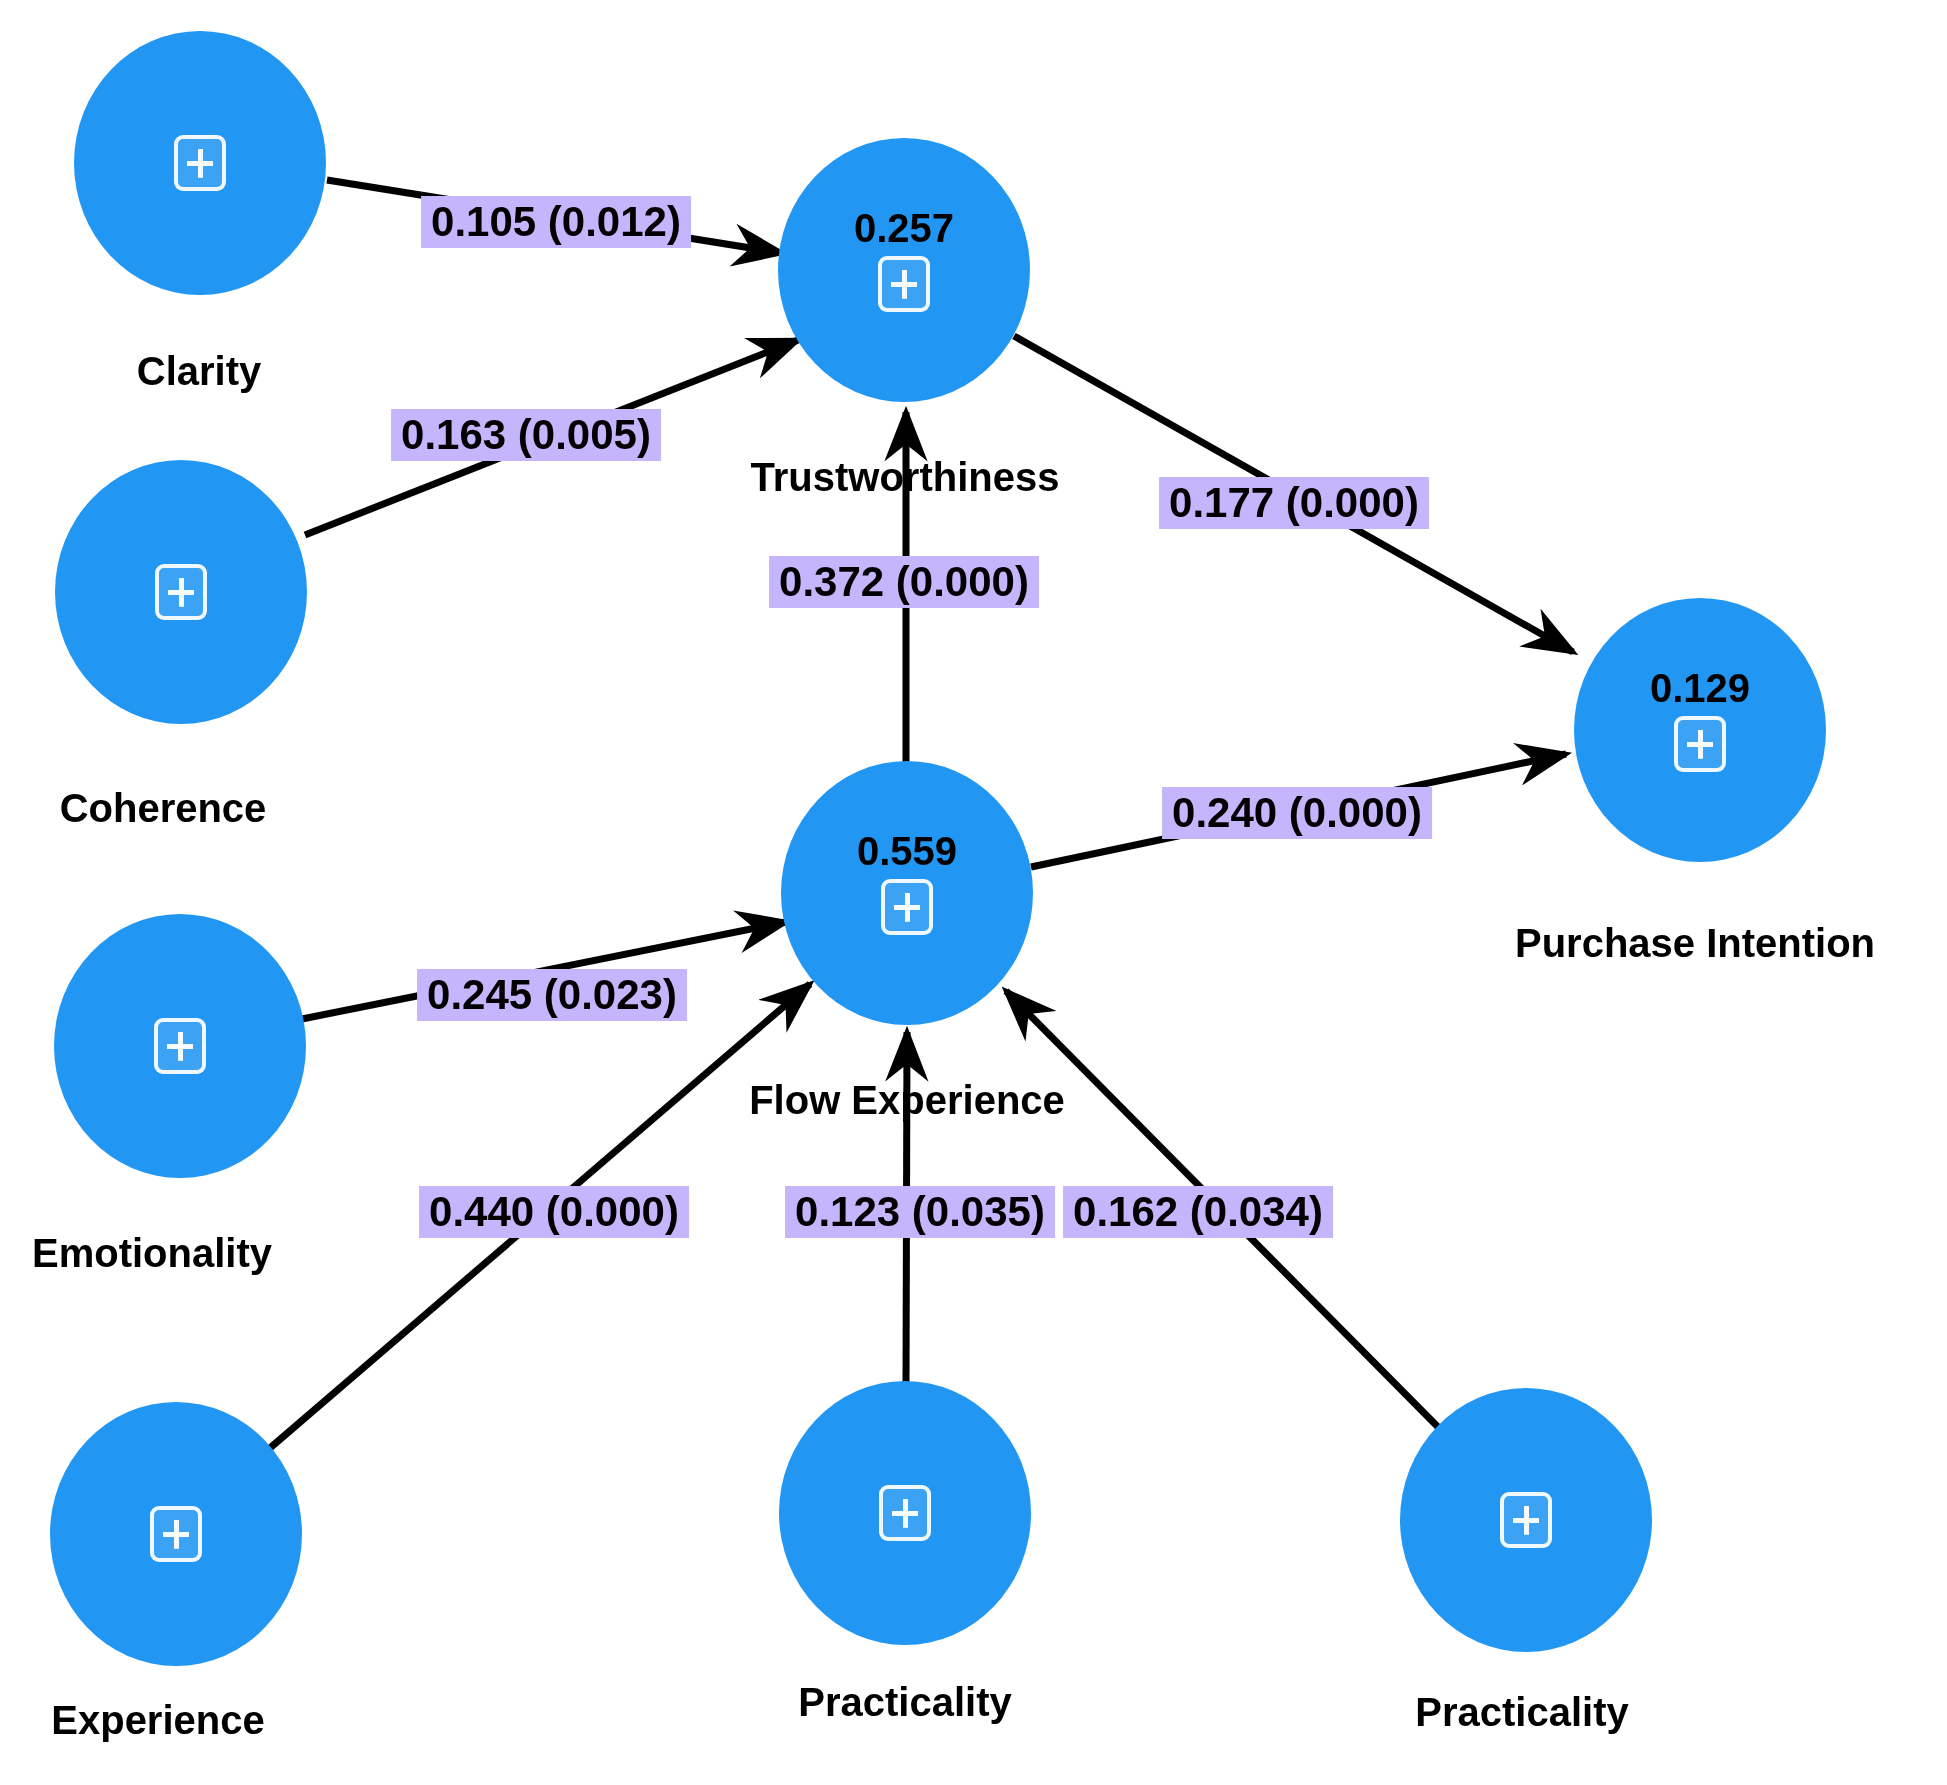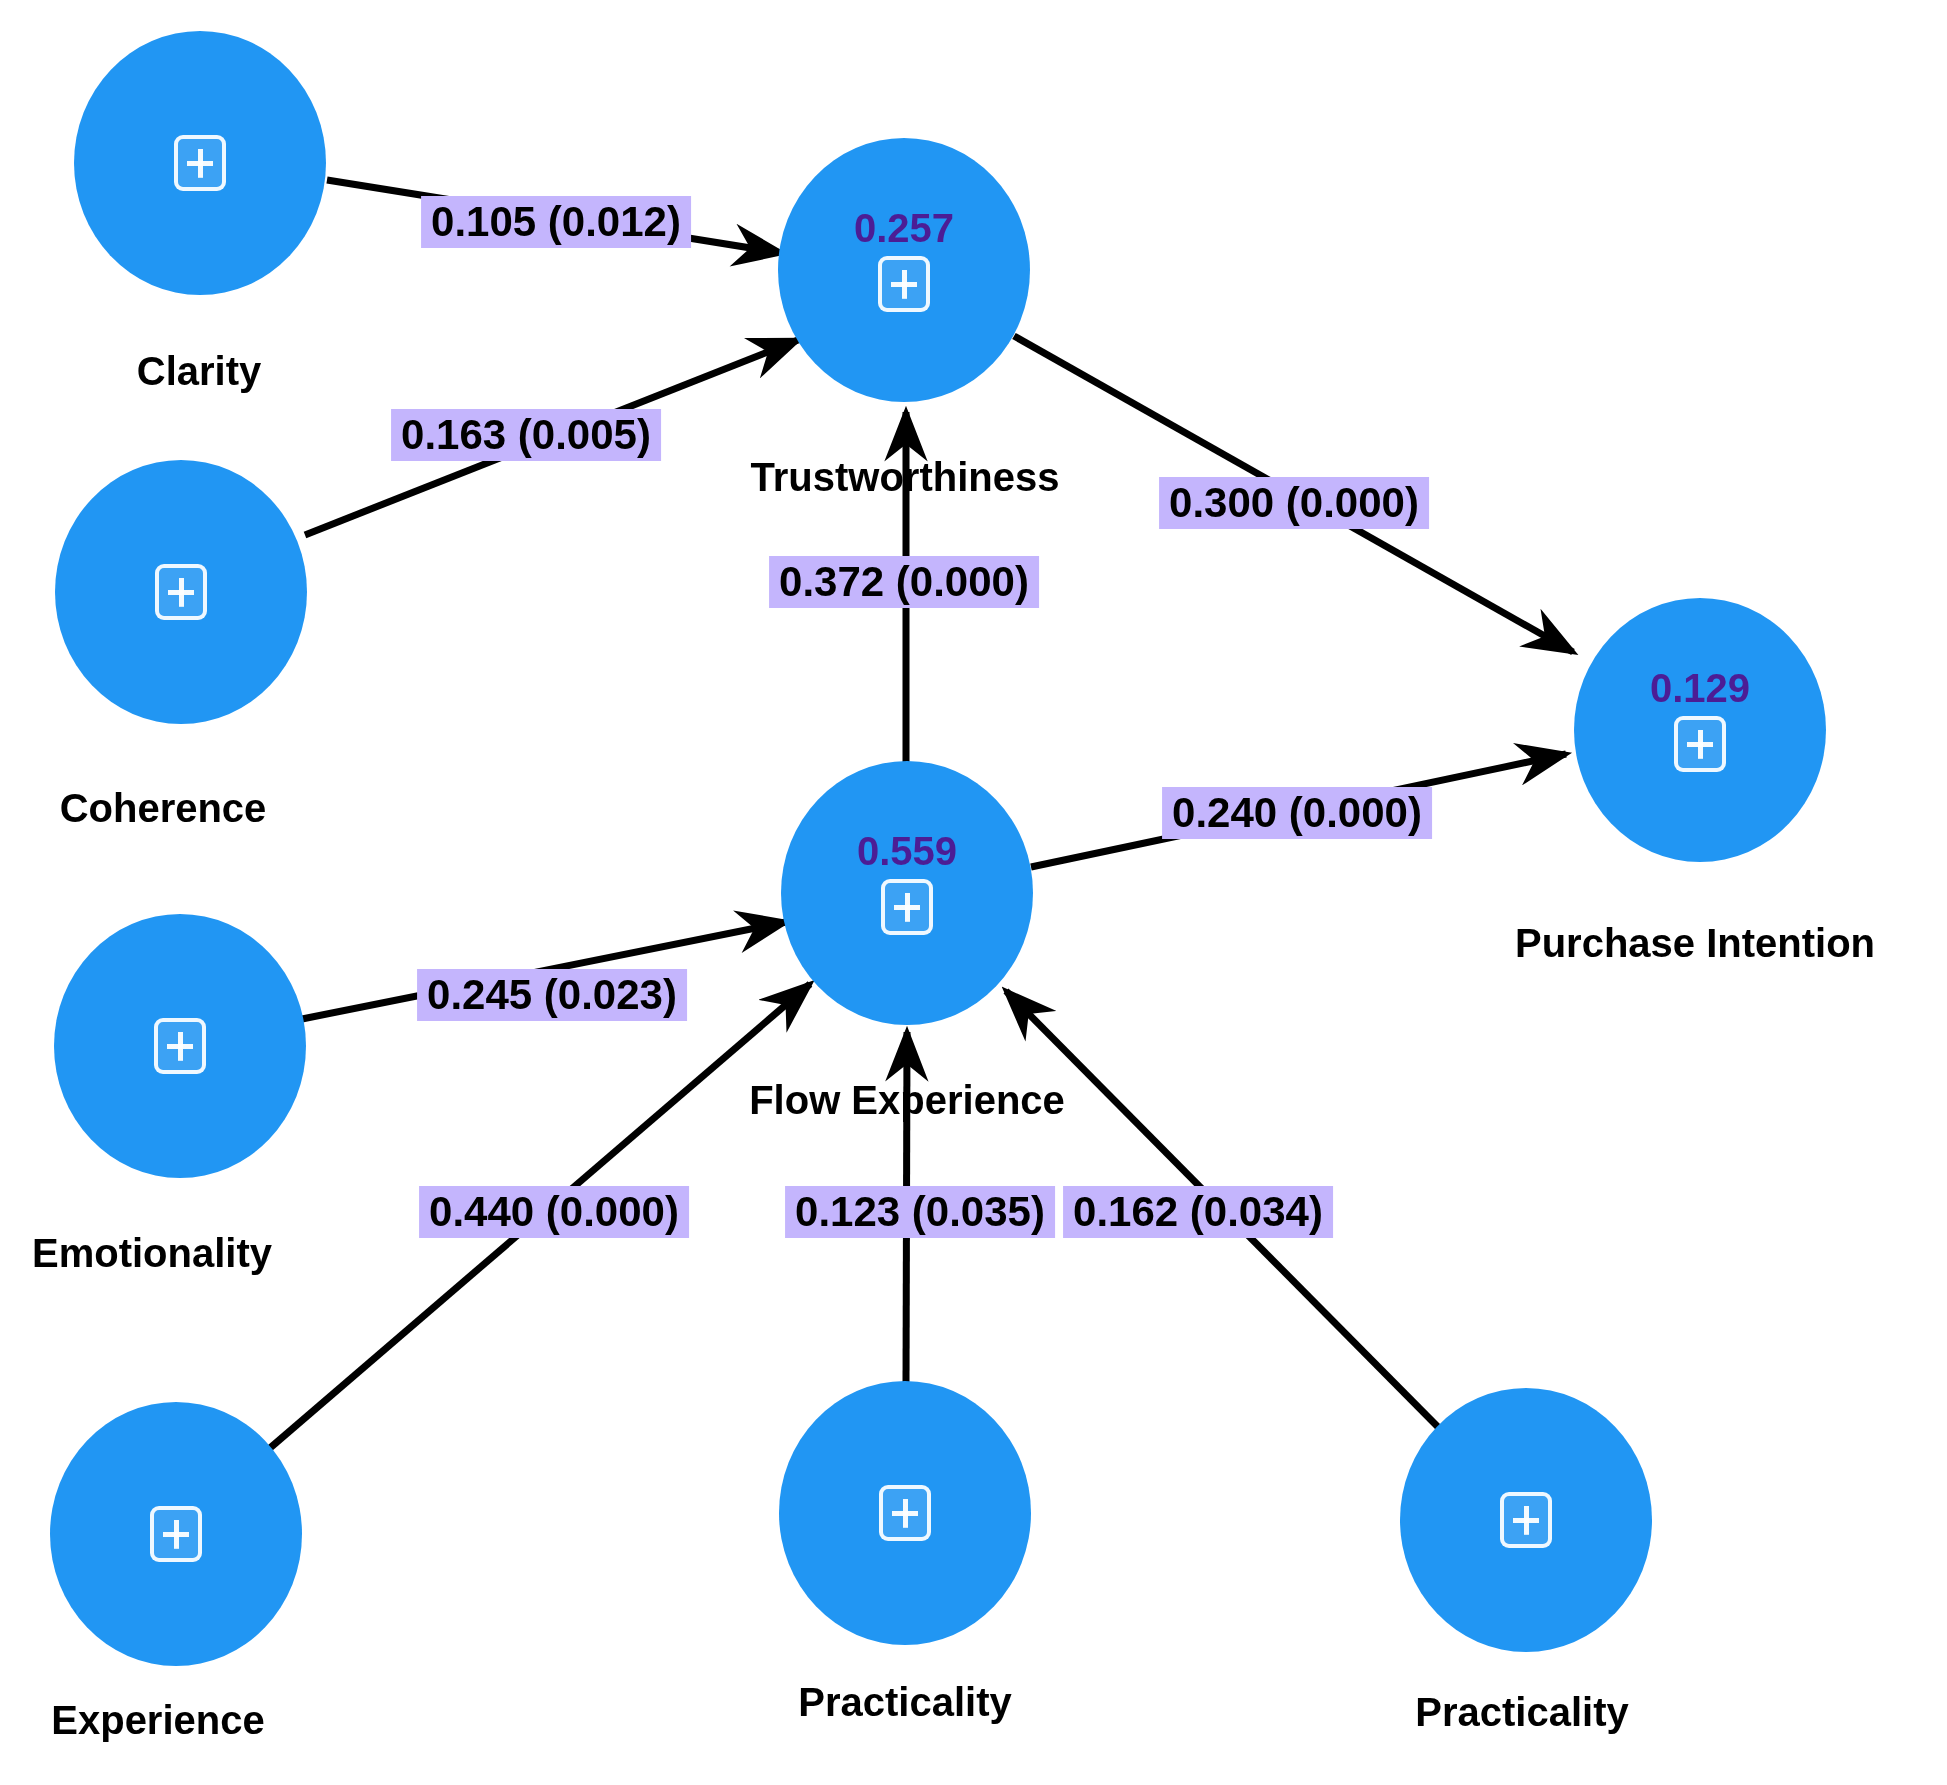--- a/index.html
+++ b/index.html
@@ -16,21 +16,21 @@
   .node-label{
     position:absolute;transform:translate(-50%,-50%);
     font-size:40px;font-weight:bold;color:#000000;white-space:nowrap;z-index:2;
   }
   .node{
     position:absolute;width:252px;height:264px;border-radius:50%;
     background:#2196F3;z-index:3;
   }
   .node-value{
     position:absolute;left:50%;top:90px;transform:translate(-50%,-50%);
-    color:#4c1d95;font-size:40px;font-weight:bold;white-space:nowrap;
+    color:#000000;font-size:40px;font-weight:bold;white-space:nowrap;
   }
   .node-icon{
     position:absolute;left:50%;top:50%;transform:translate(-50%,-50%);
     width:44px;height:48px;border:4px solid rgba(255,255,255,0.92);
     border-radius:9px;
     background-color:rgba(255,255,255,0.12);
     background-image:
       linear-gradient(rgba(255,255,255,0.95),rgba(255,255,255,0.95)),
       linear-gradient(rgba(255,255,255,0.95),rgba(255,255,255,0.95));
     background-size:60% 5px,5px 60%;
@@ -55,21 +55,21 @@
   <line x1="1031" y1="867" x2="1566" y2="754" stroke="#000" stroke-width="7" marker-end="url(#arrow)"></line>
   <line x1="302" y1="1019" x2="786" y2="922" stroke="#000" stroke-width="7" marker-end="url(#arrow)"></line>
   <line x1="270" y1="1448" x2="810" y2="984" stroke="#000" stroke-width="7" marker-end="url(#arrow)"></line>
   <line x1="906" y1="1384" x2="907" y2="1032" stroke="#000" stroke-width="7" marker-end="url(#arrow)"></line>
   <line x1="1438" y1="1427" x2="1006" y2="991" stroke="#000" stroke-width="7" marker-end="url(#arrow)"></line>
 </svg>
 
 <div class="edge-label" style="left:556px;top:222px">0.105 (0.012)</div>
 <div class="edge-label" style="left:526px;top:435px">0.163 (0.005)</div>
 <div class="edge-label" style="left:904px;top:582px">0.372 (0.000)</div>
-<div class="edge-label" style="left:1294px;top:503px">0.300 (0.000)</div>
+<div class="edge-label" style="left:1294px;top:503px">0.177 (0.000)</div>
 <div class="edge-label" style="left:1297px;top:813px">0.240 (0.000)</div>
 <div class="edge-label" style="left:552px;top:995px">0.245 (0.023)</div>
 <div class="edge-label" style="left:554px;top:1212px">0.440 (0.000)</div>
 <div class="edge-label" style="left:920px;top:1212px">0.123 (0.035)</div>
 <div class="edge-label" style="left:1198px;top:1212px">0.162 (0.034)</div>
 
 <div class="node" style="left:74px;top:31px">
   <div class="node-icon"></div>
 </div>
 <div class="node" style="left:55px;top:460px">

